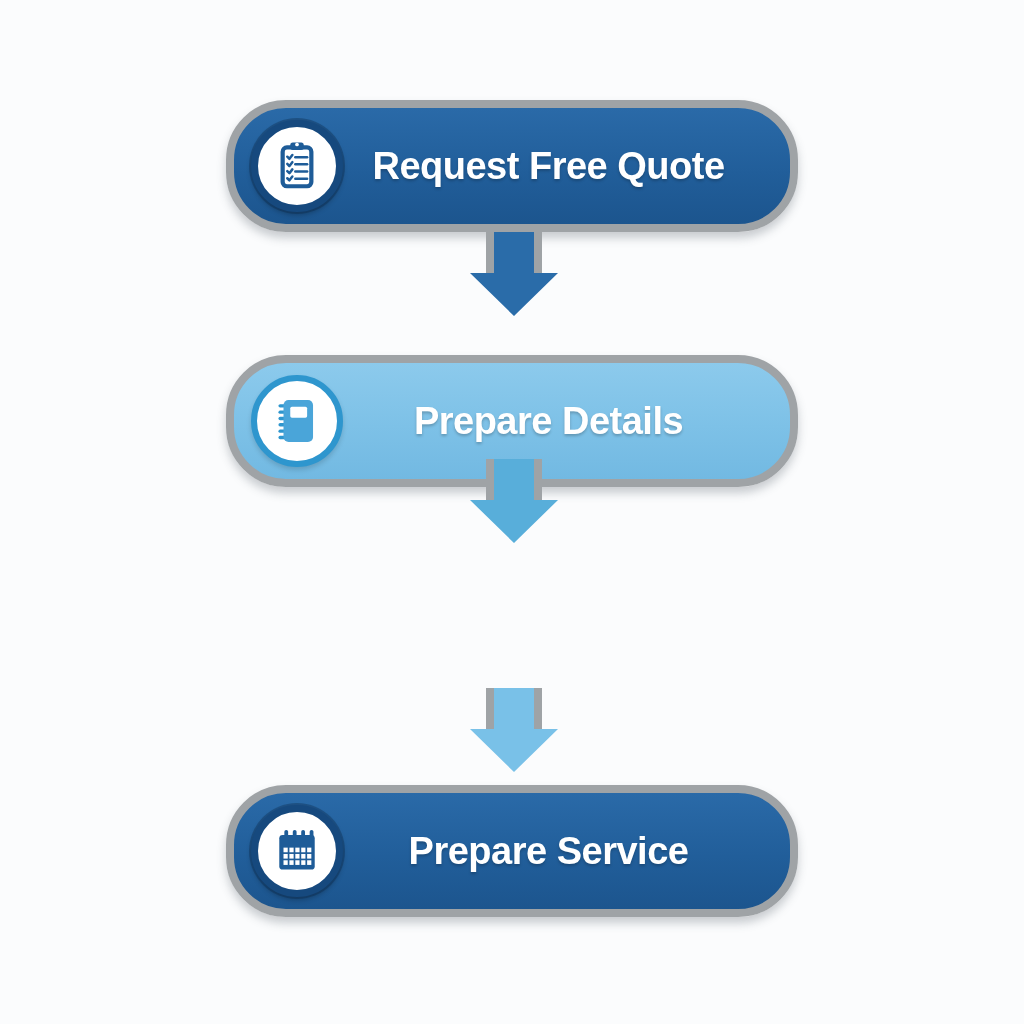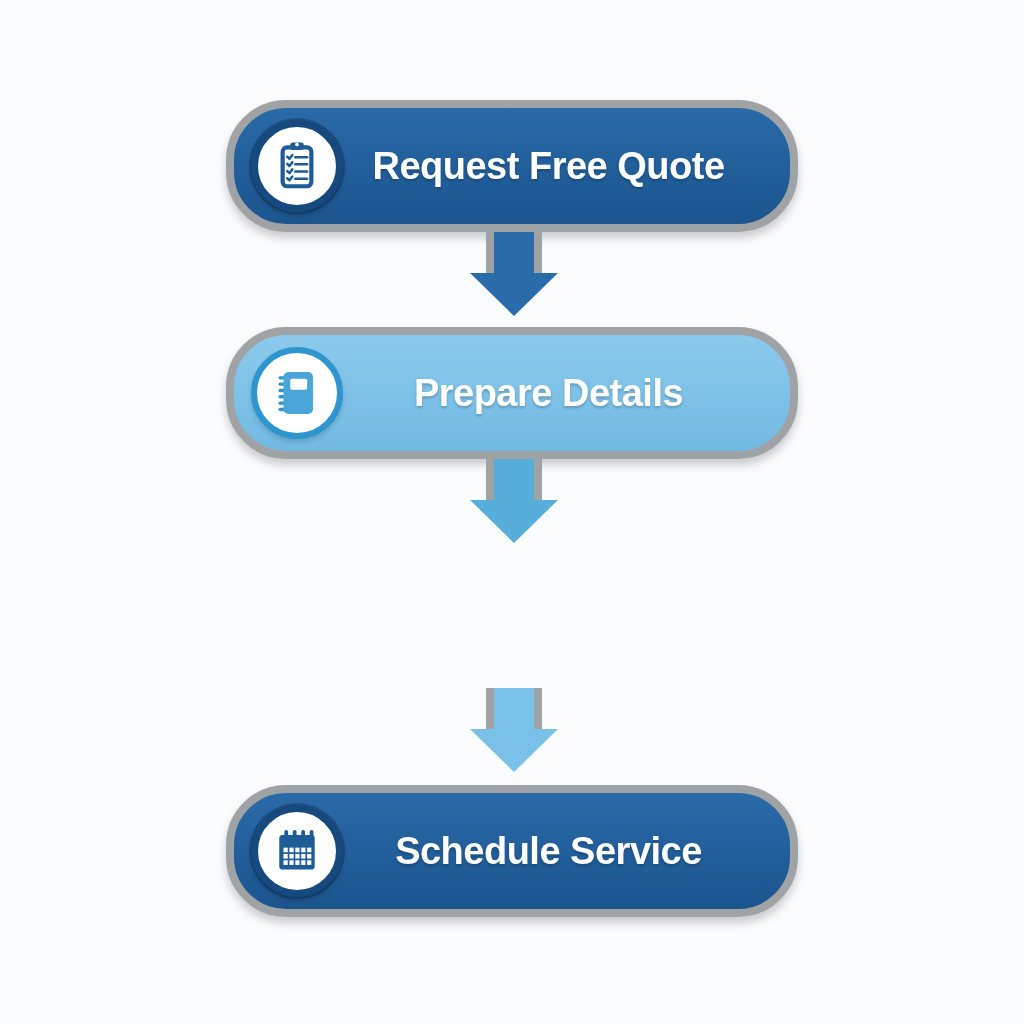--- a/index.html
+++ b/index.html
@@ -24,20 +24,21 @@
     display:flex;
     align-items:center;
     padding-left:17px;
     box-shadow:0 6px 10px rgba(70,80,90,0.28);
   }
   .pill.dark{
     background:linear-gradient(180deg, var(--dark-pill-top) 0%, var(--dark-pill) 55%, var(--dark-pill-bottom) 100%);
   }
   .pill.light{
     background:linear-gradient(180deg, var(--light-pill-top) 0%, var(--light-pill) 55%, var(--light-pill-bottom) 100%);
+    margin-top:28px;
   }
   .label{
     flex:1;
     text-align:center;
     padding-right:36px;
     color:var(--label-text);
     font-size:38px;
     font-weight:bold;
     letter-spacing:-0.5px;
     text-shadow:0 2px 3px rgba(0,0,0,0.22);
@@ -165,16 +166,16 @@
             <rect x="37" y="35.5" width="5" height="5.5"></rect>
             <rect x="44" y="35.5" width="5" height="5.5"></rect>
           <rect x="16" y="43" width="5" height="5.5"></rect>
             <rect x="23" y="43" width="5" height="5.5"></rect>
             <rect x="30" y="43" width="5" height="5.5"></rect>
             <rect x="37" y="43" width="5" height="5.5"></rect>
             <rect x="44" y="43" width="5" height="5.5"></rect>
         </g>
       </svg>
     </div>
-    <div class="label">Schedule Service</div>
+    <div class="label">Prepare Service</div>
   </div>
 
 </div>
 
 </body></html>

